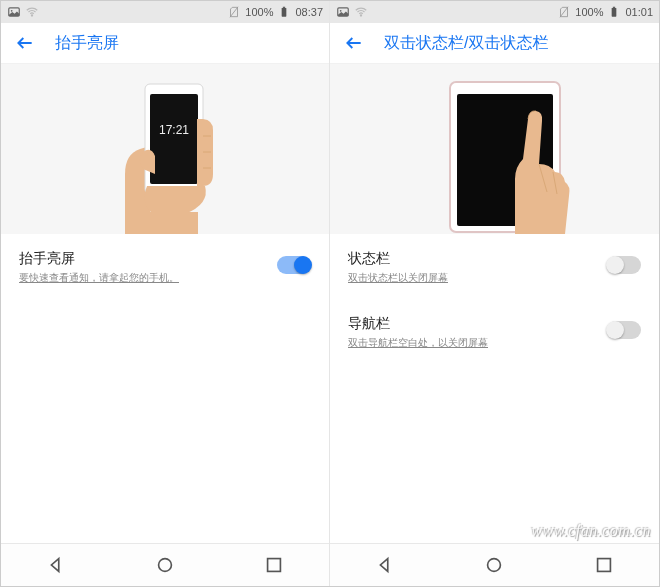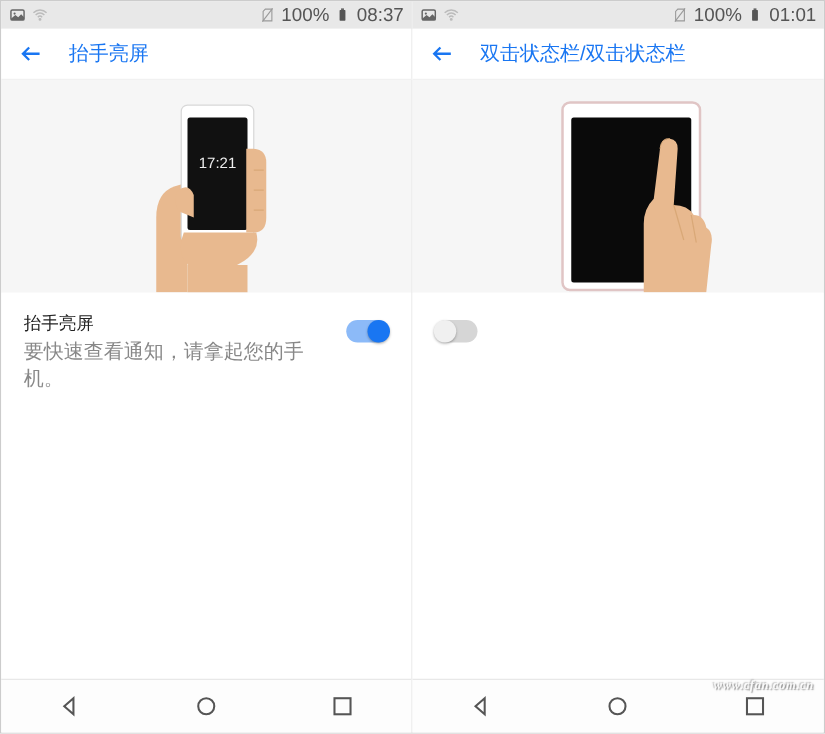--- a/index.html
+++ b/index.html
@@ -31,21 +31,21 @@
   .panel.left {
     border-right: 1px solid #e5e5e5;
   }
   .statusbar {
     height: 22px;
     background: #e8e8e8;
     display: flex;
     align-items: center;
     justify-content: space-between;
     padding: 0 6px;
-    font-size: 15px;
+    font-size: 11px;
     color: #555;
   }
   .statusbar-left {
     display: flex;
     align-items: center;
     gap: 4px;
   }
   .statusbar-right {
     display: flex;
     align-items: center;
@@ -106,23 +106,24 @@
   }
   .setting-text {
     flex: 1;
   }
   .setting-title {
     font-size: 14px;
     color: #222;
     margin-bottom: 3px;
   }
   .setting-desc {
-    font-size: 16px;
+    font-size: 10px;
     color: #888;
     line-height: 1.4;
+    text-decoration: underline;
   }
   .switch {
     width: 34px;
     height: 18px;
     border-radius: 10px;
     position: relative;
     flex-shrink: 0;
     margin-top: 6px;
   }
   .switch.on {
@@ -160,29 +161,28 @@
     height: 22px;
     color: #555;
     display: flex;
     align-items: center;
     justify-content: center;
     cursor: pointer;
   }
   .watermark {
     position: absolute;
     right: 8px;
-    bottom: 32px;
-    font-size: 10px;
+    bottom: 46px;
+    font-size: 16px;
     font-style: italic;
     color: rgba(255,255,255,0.85);
     text-shadow: 1px 1px 1px rgba(100,100,100,0.6), -1px -1px 1px rgba(100,100,100,0.4);
     pointer-events: none;
     font-family: "Times New Roman", serif;
     letter-spacing: 0.5px;
-    font-weight: bold;
   }
 </style>
 </head>
 <body>
 
 <div class="container">
 
   <div class="panel left">
 
     <div class="statusbar">
@@ -337,24 +337,37 @@
 
         <path d="M 120 170 L 120 115 Q 120 103 128 95 L 133 55 Q 134 46 141 47 Q 148 48 147 57 L 144 100 Q 155 100 160 108 Q 168 108 170 118 Q 176 122 174 132 L 170 170 Z" fill="#e8b98f"></path>
         <path d="M 133 55 Q 134 46 141 47" fill="none" stroke="#d9a877" stroke-width="0.8"></path>
         <line x1="144" y1="100" x2="152" y2="128" stroke="#d9a877" stroke-width="1"></line>
         <line x1="158" y1="108" x2="162" y2="130" stroke="#d9a877" stroke-width="1"></line>
       </svg>
     </div>
 
     <div class="settings-area">
       <div class="setting-row">
+        <div class="setting-text">
+          <div class="setting-title">状态栏</div>
+          <div class="setting-desc">双击状态栏以关闭屏幕</div>
+        </div>
         <div class="switch off">
             <div class="thumb"></div>
           </div>
       </div>
+      <div class="setting-row">
+        <div class="setting-text">
+          <div class="setting-title">导航栏</div>
+          <div class="setting-desc">双击导航栏空白处，以关闭屏幕</div>
+        </div>
+        <div class="switch off">
+            <div class="thumb"></div>
+          </div>
+      </div>
     </div>
 
     <div class="navbar">
       <div class="nav-btn">
         <svg viewBox="0 0 24 24" fill="none" stroke="#555" stroke-width="1.8">
             <path d="M15 5 L7 12 L15 19 Z" fill="none"></path>
           </svg>
       </div>
       <div class="nav-btn">
         <svg viewBox="0 0 24 24" fill="none" stroke="#555" stroke-width="1.8">

